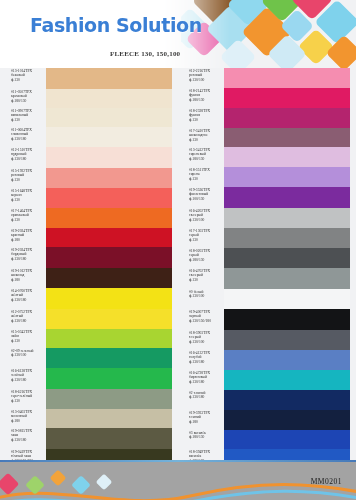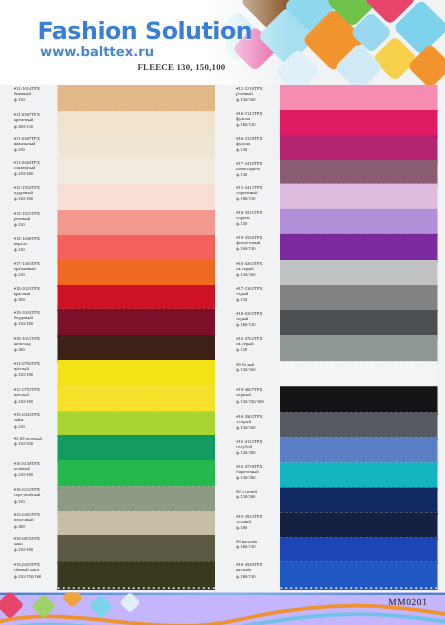--- a/index.html
+++ b/index.html
@@ -78,22 +78,22 @@
     content:"";position:absolute;left:0;right:0;bottom:-2px;height:3px;
     background-image:
       linear-gradient(135deg, transparent 50%, var(--c) 50%),
       linear-gradient(225deg, transparent 50%, var(--c) 50%);
     background-size:4px 3px;
     background-repeat:repeat-x;
     background-position:0 0, 2px 0;
   }
   
   .footer{
-    position:absolute;left:0;right:0;bottom:0;height:26px;
-    background:#c4b5fd;overflow:hidden;padding-left:36px;
+    position:absolute;left:0;right:0;bottom:0;height:40px;
+    background:#a3a3a3;overflow:hidden;padding-left:36px;
   }
   .wave{
     position:absolute;left:-10px;bottom:-12px;width:380px;height:34px;
   }
   .code{
     position:absolute;right:14px;bottom:14px;
     font-family:"Liberation Serif", serif;
     font-size:7.5px;color:#1a1a1a;letter-spacing:.5px;
   }
   .topline{
@@ -119,21 +119,20 @@
     <div class="sq" style="left:116px;top:-16px;width:30px;height:30px;background:#e8456b;"></div>
     <div class="sq" style="left:122px;top:34px;width:26px;height:26px;background:#f7d14a;"></div>
     <div class="sq" style="left:140px;top:6px;width:32px;height:32px;background:#7fd2ec;"></div>
     <div class="sq" style="left:150px;top:40px;width:26px;height:26px;background:#f2952f;"></div>
     <div class="sq" style="left:92px;top:40px;width:28px;height:28px;background:#cfeaf5;"></div>
     <div class="sq" style="left:44px;top:44px;width:26px;height:26px;background:#dff0f8;"></div>
   </div>
   <div class="hdr-white"></div>
 
   <div class="brand">Fashion Solution</div>
-  <div class="site">www.balttex.ru</div>
   <div class="sub">FLEECE 130, 150,100</div>
 
   <div class="sheet">
     <div class="cols" id="cols">
         <div class="col">
           <div class="labels">
             <div class="lbl" style="top: 1px;">
               <b>#13-1014TPX</b>
               <b>бежевый</b>
               <b>ф.130</b>

